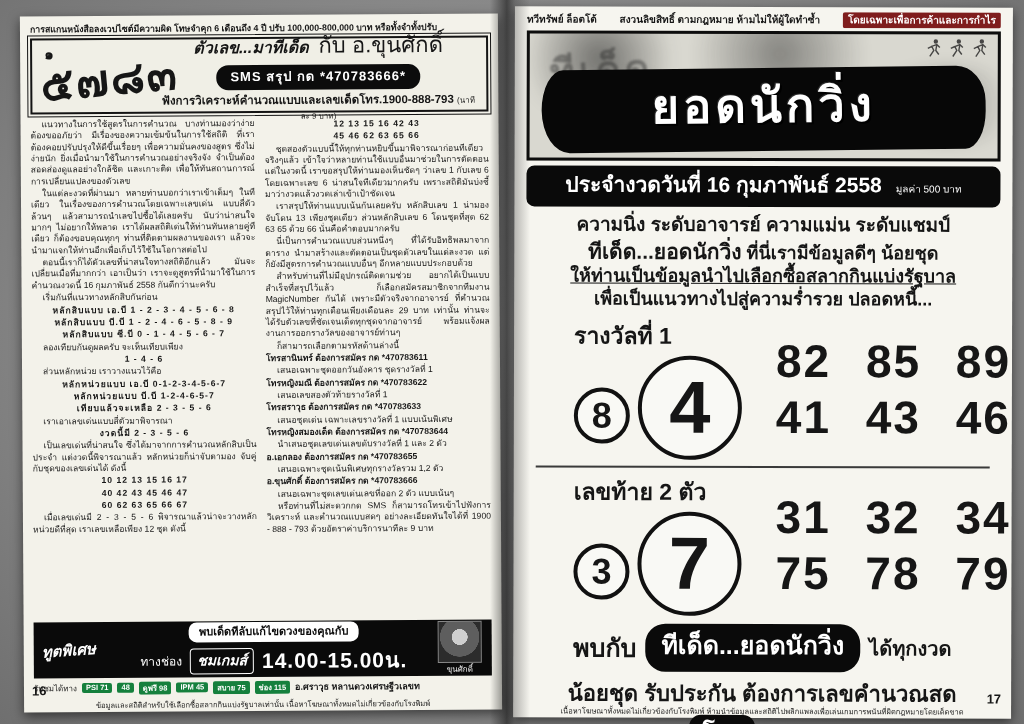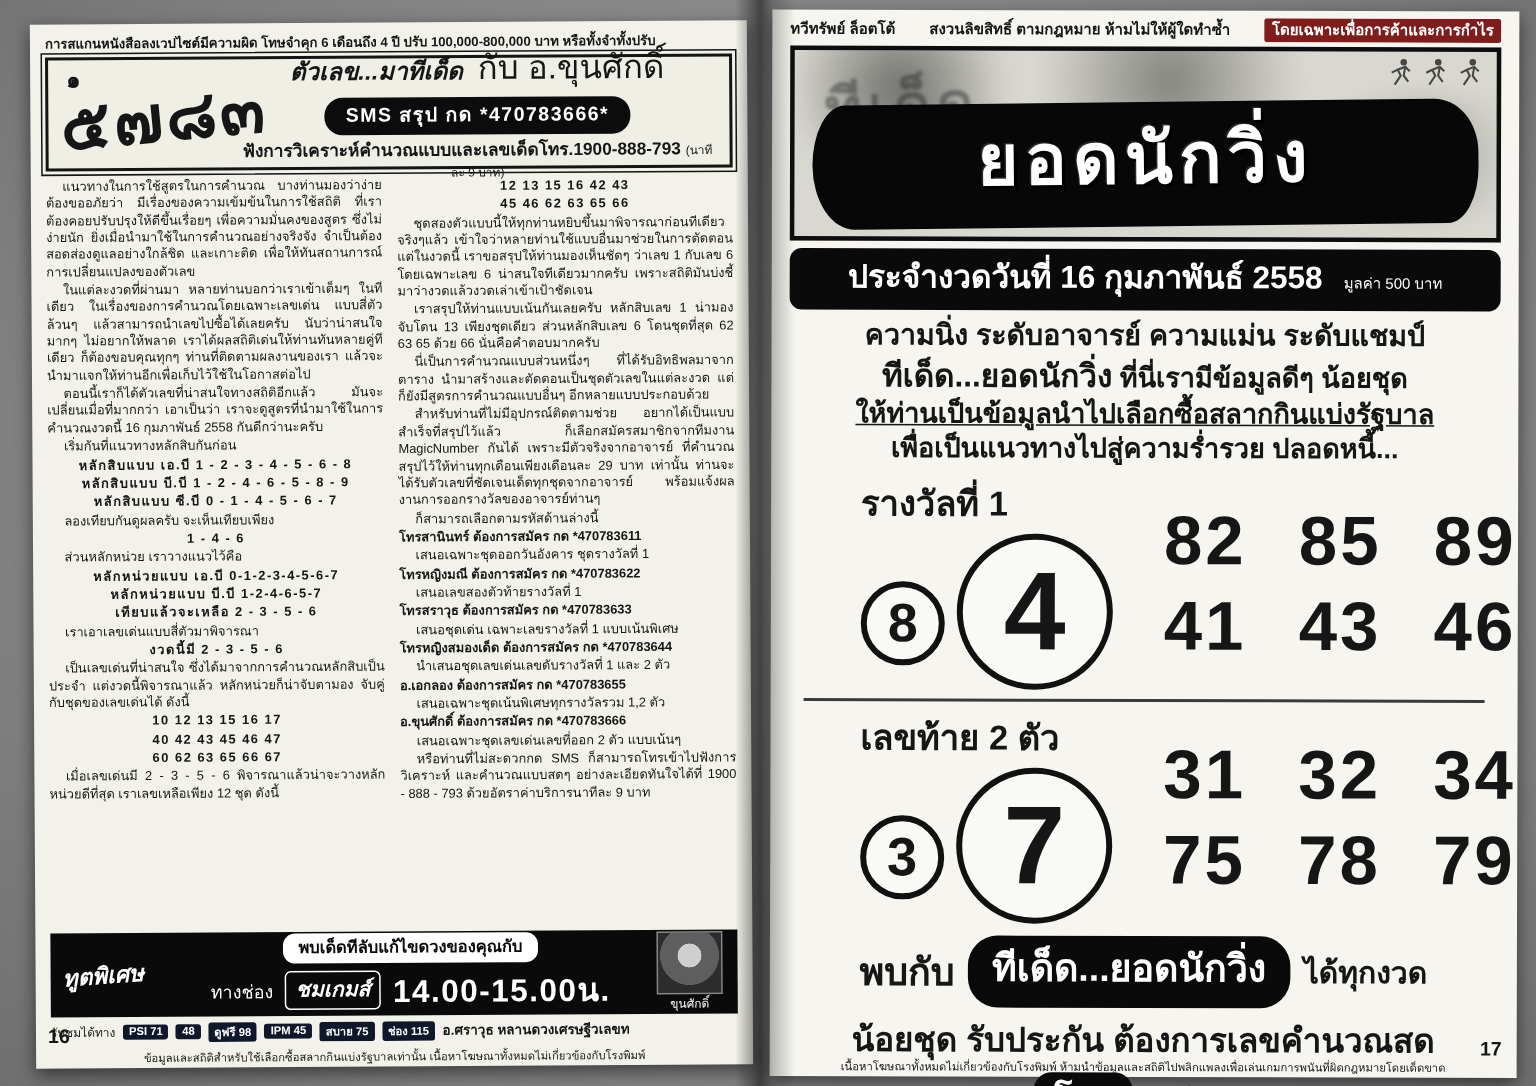--- a/index.html
+++ b/index.html
@@ -46,21 +46,21 @@
   .tv-line2 { display:flex; justify-content:center; align-items:center; gap:8px; margin-top:2px; }
   .tv-chan-prefix { font-size:12px; }
   .tv-chan-name { border:1px solid #fff; border-radius:4px; padding:0 6px 2px; font-size:14px; font-weight:bold; font-style:italic; }
   .tv-time { font-size:21px; font-weight:bold; letter-spacing:1px; }
   .tv-photo-wrap { width:48px; text-align:center; }
   .tv-photo { width:44px; height:42px; margin:0 auto; border:1px solid #888;
               background: radial-gradient(circle at 50% 38%, #cfcfcf 0 24%, #5e5e5e 25% 60%, #2c2c2c 61%); }
   .tv-host { font-size:8px; color:#fff; }
 
   .lp-strip { display:flex; align-items:center; gap:5px; font-size:8px; margin-top:3px; white-space:nowrap; overflow:hidden; }
-  .lp-strip .badges { background:#0f172a; color:#fff; padding:0 4px 1px; border-radius:2px; font-size:7.5px; font-weight:bold; }
+  .lp-strip .badges { background:#15803d; color:#fff; padding:0 4px 1px; border-radius:2px; font-size:7.5px; font-weight:bold; }
   .lp-strip .trail { font-weight:bold; font-size:9px; }
   .lp-pagenum { position:absolute; left:8px; bottom:14px; font-size:13px; font-weight:bold; }
   .lp-footer { position:absolute; left:0; right:0; bottom:1px; text-align:center; font-size:7.5px; }
 
   
   .rp-top { font-size:10px; font-weight:bold; display:flex; justify-content:space-between; gap:6px; white-space:nowrap; overflow:hidden; }
   .rp-top .hl { background:#7f1d1d; color:#fff; padding:0 5px 1px; border-radius:2px; }
   .masthead { position:relative; margin-top:3px; border:3px solid #0d0d0d; height:130px;
               background:#d9d8d0; overflow:hidden; }
   .smudge { position:absolute; border-radius:50%; filter:blur(7px);

